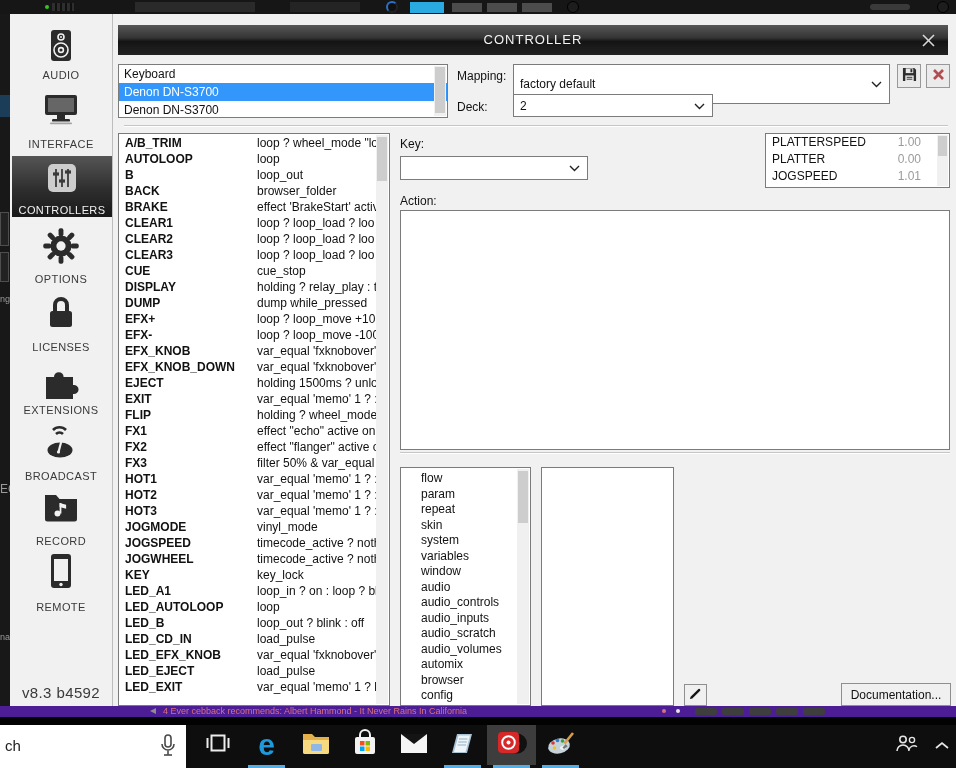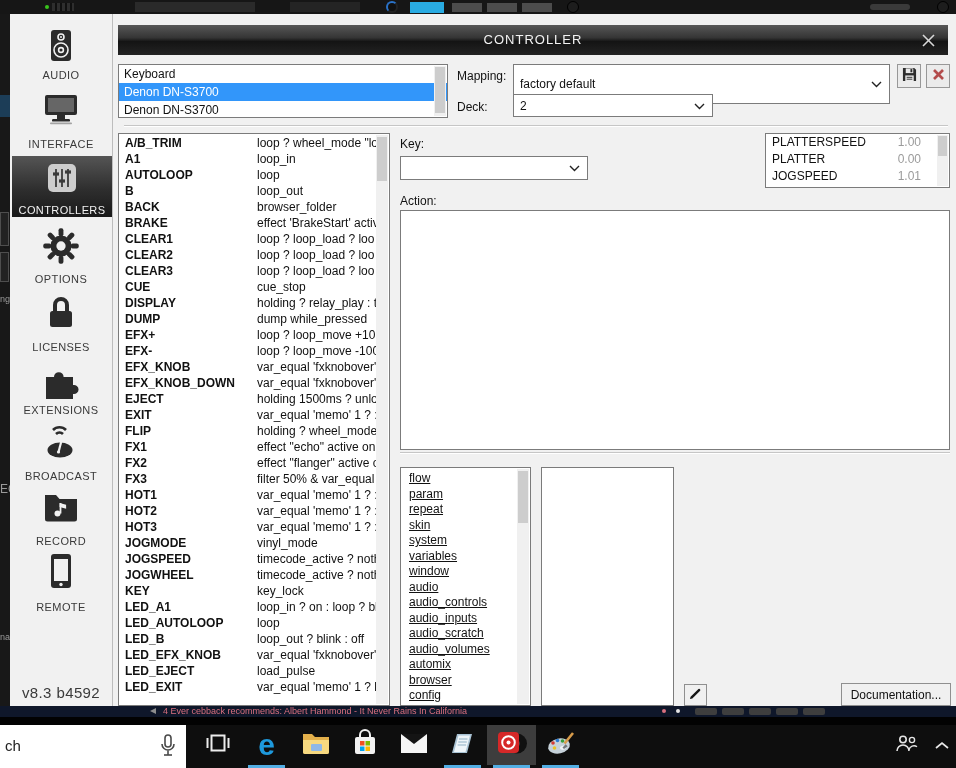--- a/index.html
+++ b/index.html
@@ -45,24 +45,24 @@
   .key-row{height:16px;line-height:16px;white-space:nowrap;overflow:hidden;}
   .key-row .k{display:inline-block;width:138px;padding-left:6px;font-weight:bold;font-size:12px;color:#111;overflow:hidden;vertical-align:top;}
   .key-row .a{display:inline-block;font-size:12px;color:#111;vertical-align:top;}
 
   
   .val-row{height:17px;line-height:17px;font-size:12px;position:relative;}
   .val-row .n{padding-left:6px;color:#111;}
   .val-row .v{position:absolute;right:16px;top:0;color:#9b9b9b;}
 
   
-  .cat-row{height:15.5px;line-height:15.5px;font-size:12px;padding-left:8px;color:#111;white-space:nowrap;text-decoration:underline;}
-
-  
-  #marquee{left:0;top:706px;width:956px;height:11px;background:#0f172a;overflow:hidden;}
+  .cat-row{height:15.5px;line-height:15.5px;font-size:12px;padding-left:20px;color:#111;white-space:nowrap;}
+
+  
+  #marquee{left:0;top:706px;width:956px;height:11px;background:#4c1d95;overflow:hidden;}
   #marquee-text{position:absolute;left:163px;top:0;width:495px;color:#d9707f;font-size:9px;line-height:11px;white-space:nowrap;overflow:hidden;}
   .mrq-btn{position:absolute;top:2px;width:22px;height:7px;background:#3e3e3e;border-radius:2px;}
   #black-gap{left:0;top:717px;width:956px;height:8px;background:#020202;}
   #taskbar{left:0;top:725px;width:956px;height:43px;background:#0e0e0e;}
   #search-box{left:0;top:0;width:186px;height:43px;background:#fff;}
   #search-text{position:absolute;left:5px;top:12px;font-size:15px;color:#222;}
   .tile{position:absolute;top:0;width:49px;height:40px;display:flex;align-items:center;justify-content:center;cursor:pointer;}
   .underline{position:absolute;top:40px;height:3px;background:#52aee4;}
   #edge-e{font-size:30px;font-weight:bold;color:#1e99dc;line-height:30px;}
 </style>
@@ -250,21 +250,20 @@
     <span class="chev"><svg width="11" height="7" viewBox="0 0 11 7">
           <polyline points="1,1 5.5,5.5 10,1" fill="none" stroke="#222" stroke-width="1.4"></polyline>
         </svg></span>
   </div>
 
   <div class="abs groove" style="left:124px;top:125px;width:824px;"></div>
 
   <div class="abs listbox" id="key-list" style="left:118px;top:133px;width:272px;height:573px;">
     <div id="key-list-rows" style="position:absolute;left:0;top:1px;right:13px;">
         <div class="key-row"><span class="k">A/B_TRIM</span><span class="a">loop ? wheel_mode "lo</span></div>
-        <div class="key-row"><span class="k">A1</span><span class="a">loop_in</span></div>
         <div class="key-row"><span class="k">AUTOLOOP</span><span class="a">loop</span></div>
         <div class="key-row"><span class="k">B</span><span class="a">loop_out</span></div>
         <div class="key-row"><span class="k">BACK</span><span class="a">browser_folder</span></div>
         <div class="key-row"><span class="k">BRAKE</span><span class="a">effect 'BrakeStart' activ</span></div>
         <div class="key-row"><span class="k">CLEAR1</span><span class="a">loop ? loop_load ? loo</span></div>
         <div class="key-row"><span class="k">CLEAR2</span><span class="a">loop ? loop_load ? loo</span></div>
         <div class="key-row"><span class="k">CLEAR3</span><span class="a">loop ? loop_load ? loo</span></div>
         <div class="key-row"><span class="k">CUE</span><span class="a">cue_stop</span></div>
         <div class="key-row"><span class="k">DISPLAY</span><span class="a">holding ? relay_play : t</span></div>
         <div class="key-row"><span class="k">DUMP</span><span class="a">dump while_pressed</span></div>
@@ -281,20 +280,21 @@
         <div class="key-row"><span class="k">HOT1</span><span class="a">var_equal 'memo' 1 ? :</span></div>
         <div class="key-row"><span class="k">HOT2</span><span class="a">var_equal 'memo' 1 ? :</span></div>
         <div class="key-row"><span class="k">HOT3</span><span class="a">var_equal 'memo' 1 ? :</span></div>
         <div class="key-row"><span class="k">JOGMODE</span><span class="a">vinyl_mode</span></div>
         <div class="key-row"><span class="k">JOGSPEED</span><span class="a">timecode_active ? noth</span></div>
         <div class="key-row"><span class="k">JOGWHEEL</span><span class="a">timecode_active ? noth</span></div>
         <div class="key-row"><span class="k">KEY</span><span class="a">key_lock</span></div>
         <div class="key-row"><span class="k">LED_A1</span><span class="a">loop_in ? on : loop ? bl</span></div>
         <div class="key-row"><span class="k">LED_AUTOLOOP</span><span class="a">loop</span></div>
         <div class="key-row"><span class="k">LED_B</span><span class="a">loop_out ? blink : off</span></div>
+        <div class="key-row"><span class="k">LED_CD_IN</span><span class="a">load_pulse</span></div>
         <div class="key-row"><span class="k">LED_EFX_KNOB</span><span class="a">var_equal 'fxknobover'</span></div>
         <div class="key-row"><span class="k">LED_EJECT</span><span class="a">load_pulse</span></div>
         <div class="key-row"><span class="k">LED_EXIT</span><span class="a">var_equal 'memo' 1 ? l</span></div>
       </div>
     <div class="vscroll">
         <div class="vthumb" style="top:2px;height:44px;"></div>
       </div>
   </div>
 
   <div class="abs lbl" style="left:400px;top:137px;">Key:</div>

